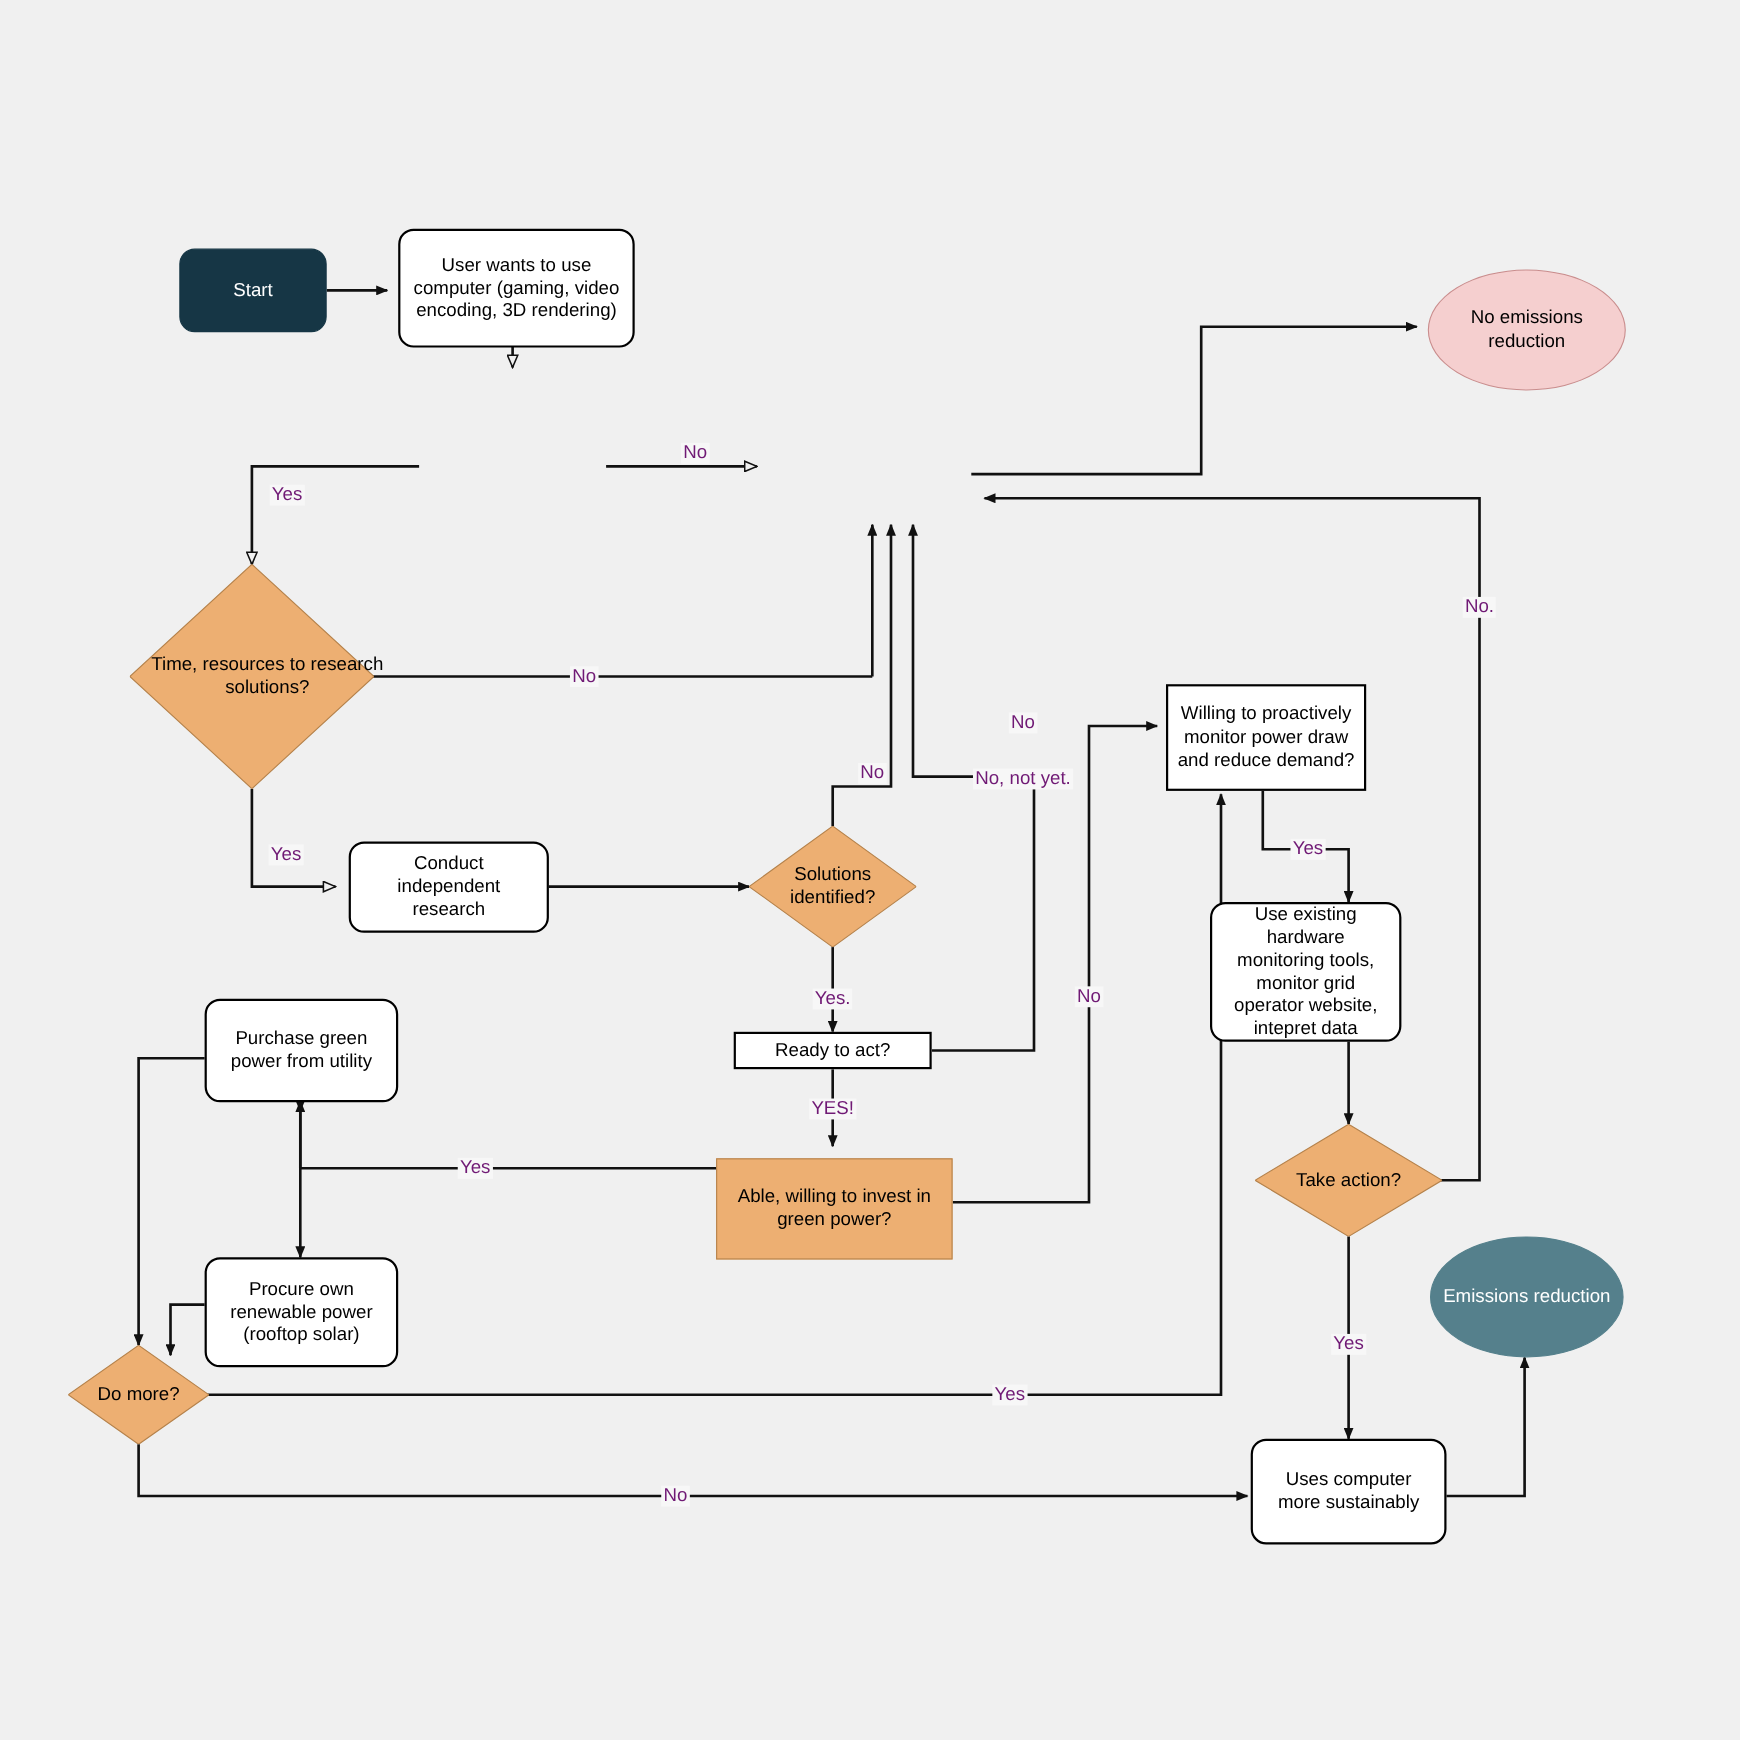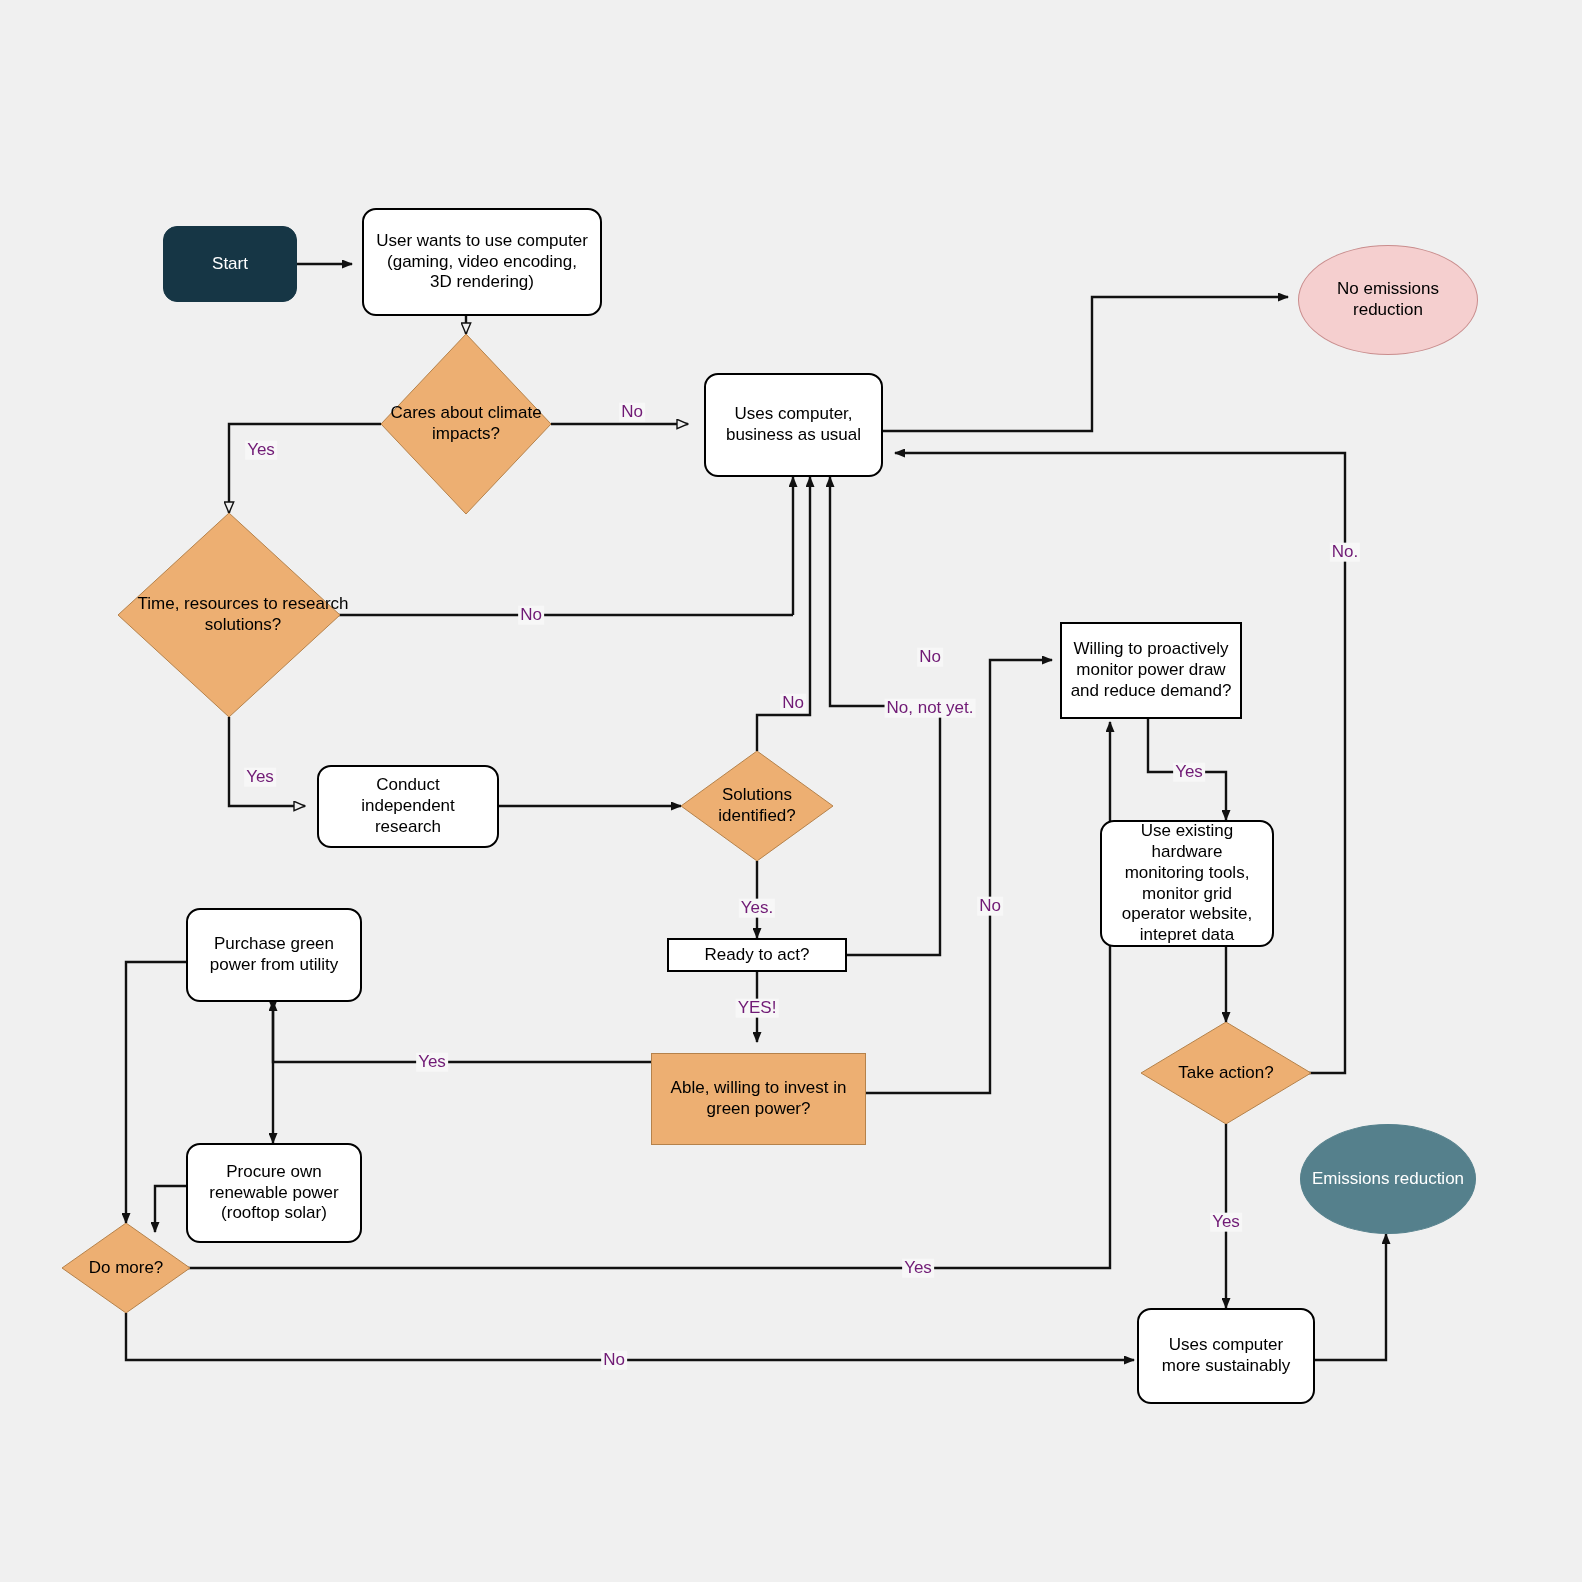--- a/index.html
+++ b/index.html
@@ -96,34 +96,25 @@
       <path d="M180,1268 L1110,1268 L1110,722" marker-end="url(#filled)"></path>
 
       <path d="M126,1313 L126,1360 L1134,1360" marker-end="url(#filled)"></path>
     </g>
   </svg>
 
   <div class="node startnode" style="left:163px;top:226px;width:134px;height:76px;">
     <span class="nodetext">Start</span>
   </div>
 
-  <div class="node rrect" style="left:362px;top:208px;width:240px;height:108px;padding:6px 10px;align-items:center;">
+  <div class="node rrect" style="left:362px;top:208px;width:215px;height:108px;padding:6px 10px;align-items:center;">
     <span class="nodetext">User wants to use computer (gaming, video encoding, 3D rendering)</span>
   </div>
 
-  <div class="diamond" style="left:381px;top:334px;width:170px;height:180px;">
-    <svg width="170" height="180" viewBox="0 0 170 180">
-        <polygon points="85,0 170,90 85,180 0,90" fill="#edaf72" stroke="#b5824b" stroke-width="1"></polygon>
-      </svg>
-    <span class="dlabel">Cares about climate impacts?</span>
-  </div>
 
-  <div class="node rrect" style="left:704px;top:373px;width:179px;height:104px;padding:6px 10px;">
-    <span class="nodetext">Uses computer, business as usual</span>
-  </div>
 
   <div class="node ellipse pink" style="left:1298px;top:245px;width:180px;height:110px;padding:6px 14px;">
     <span class="nodetext">No emissions reduction</span>
   </div>
 
   <div class="diamond" style="left:118px;top:513px;width:222px;height:204px;">
     <svg width="222" height="204" viewBox="0 0 222 204">
         <polygon points="111,0 222,102 111,204 0,102" fill="#edaf72" stroke="#b5824b" stroke-width="1"></polygon>
       </svg>
     <span class="dlabel" style="padding:0 14px;">Time, resources to research solutions?</span>

